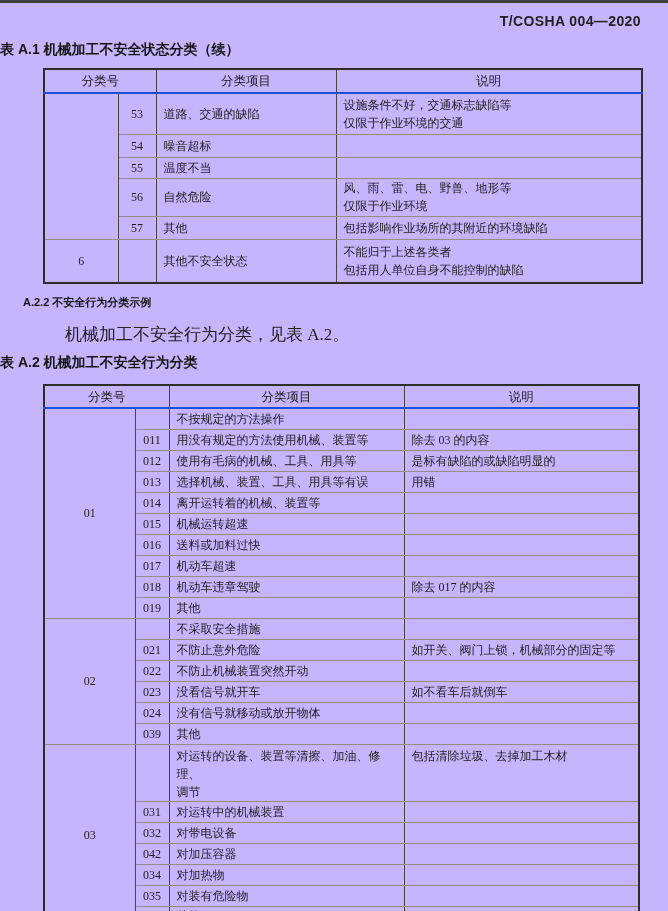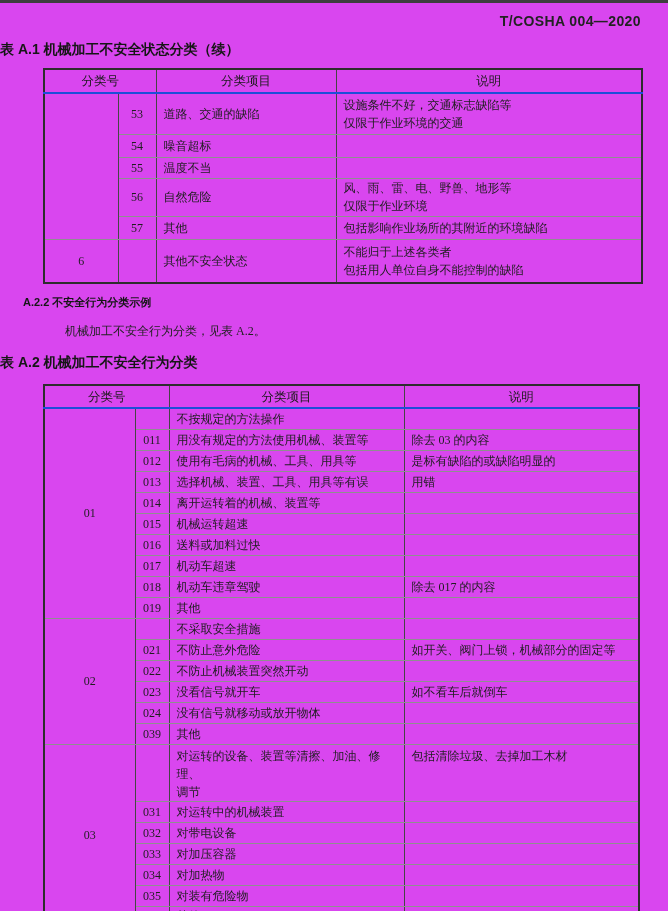--- a/index.html
+++ b/index.html
@@ -1,27 +1,27 @@
 <!DOCTYPE html>
 <html><head>
 <meta charset="utf-8">
 <style>
   html,body{margin:0;padding:0;background:#ddd;}
-  .page{position:relative;width:668px;height:911px;background:#d946ef;overflow:hidden;
+  .page{position:relative;width:668px;height:911px;background:#c4b5fd;overflow:hidden;
         font-family:"Liberation Serif",serif;color:#1e1e1e;}
   .scan-strip{position:absolute;top:0;left:0;width:668px;height:3px;background:#3e3e3e;}
   .doc-code{position:absolute;top:13px;right:27px;font-family:"Liberation Sans",sans-serif;
             font-weight:700;font-size:14px;letter-spacing:0.4px;color:#222;}
   .tbl-title{position:absolute;left:0;width:668px;text-align:left;
              font-family:"Liberation Sans",sans-serif;font-weight:700;font-size:14px;color:#161616;}
   #title-a1{top:41px;}
   #title-a2{top:354px;}
   .section-heading{position:absolute;left:23px;top:295px;font-family:"Liberation Sans",sans-serif;
                    font-weight:700;font-size:11px;color:#161616;}
-  .intro{position:absolute;left:65px;top:323px;font-size:12px;color:#222;}
+  .intro{position:absolute;left:65px;top:323px;font-size:17px;color:#222;}
 
   table.t{position:absolute;border-collapse:collapse;table-layout:fixed;
           border:2px solid #2d2d2d;}
   table.t td{border-top:1px solid #8f8f8f;border-bottom:1px solid #8f8f8f;
              border-left:1px solid #454545;border-right:1px solid #454545;
              font-size:12px;line-height:18px;vertical-align:middle;
              padding:0 3px 0 7px;overflow:hidden;color:#1e1e1e;}
   table.t tr.head td{border-bottom:2px solid #1d4ed8;text-align:center;padding:0;
                      font-size:12.5px;color:#1a1a1a;}
   table.t td.num, table.t td.major{text-align:center;padding:0;}
@@ -213,21 +213,21 @@
       <td class="num">031</td>
       <td>对运转中的机械装置</td>
       <td></td>
     </tr>
     <tr class="h21">
       <td class="num">032</td>
       <td>对带电设备</td>
       <td></td>
     </tr>
     <tr class="h21">
-      <td class="num">033</td>
+      <td class="num">042</td>
       <td>对加压容器</td>
       <td></td>
     </tr>
     <tr class="h21">
       <td class="num">034</td>
       <td>对加热物</td>
       <td></td>
     </tr>
     <tr class="h21">
       <td class="num">035</td>

